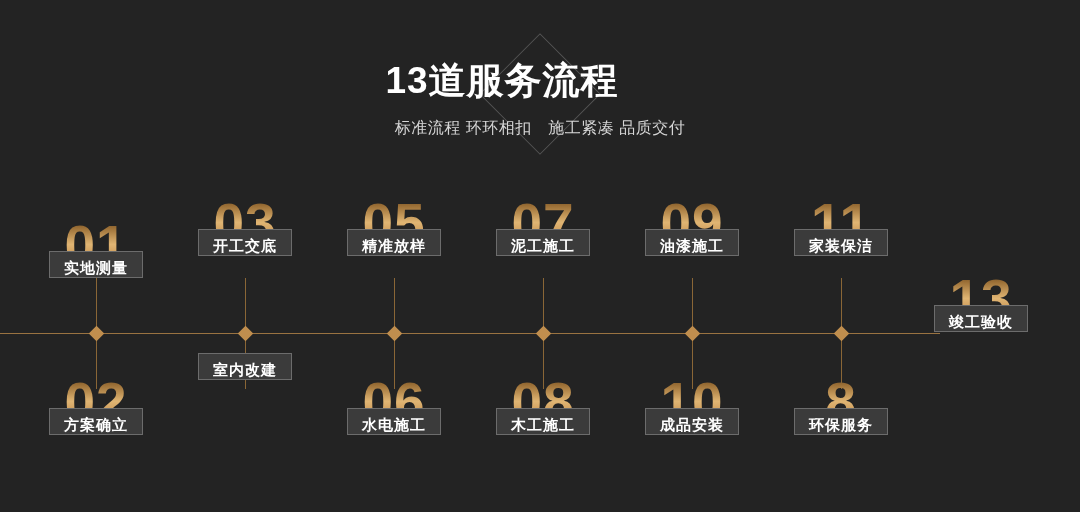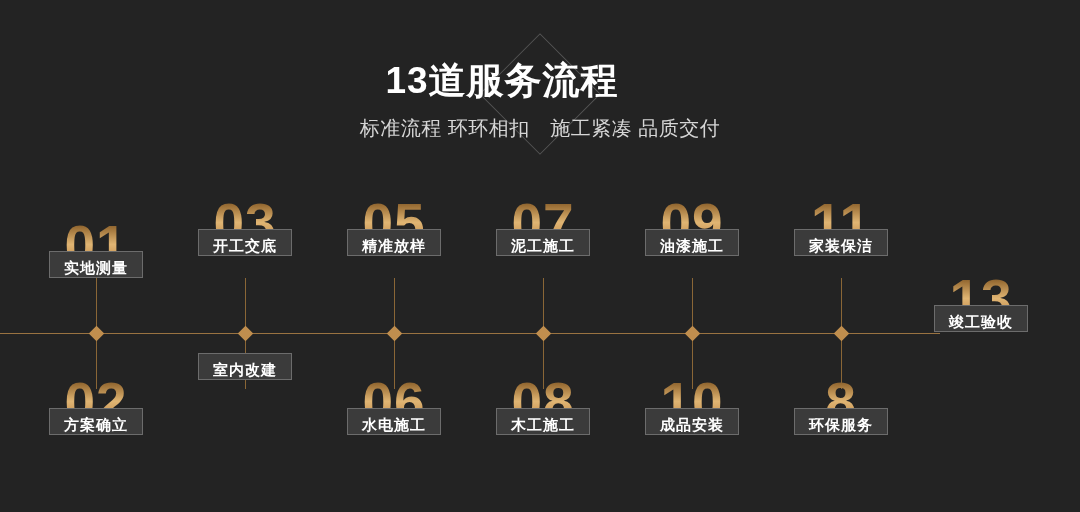--- a/index.html
+++ b/index.html
@@ -47,21 +47,21 @@
     color: #ffffff;
     letter-spacing: 1px;
     line-height: 46px;
   }
   .subtitle {
     position: absolute;
     left: 0;
     top: 116px;
     width: 1080px;
     text-align: center;
-    font-size: 20px;
+    font-size: 16px;
     color: #d6d6d6;
     letter-spacing: 0.5px;
     line-height: 24px;
   }
 
   
   .timeline {
     position: absolute;
     left: 0;
     top: 333px;

